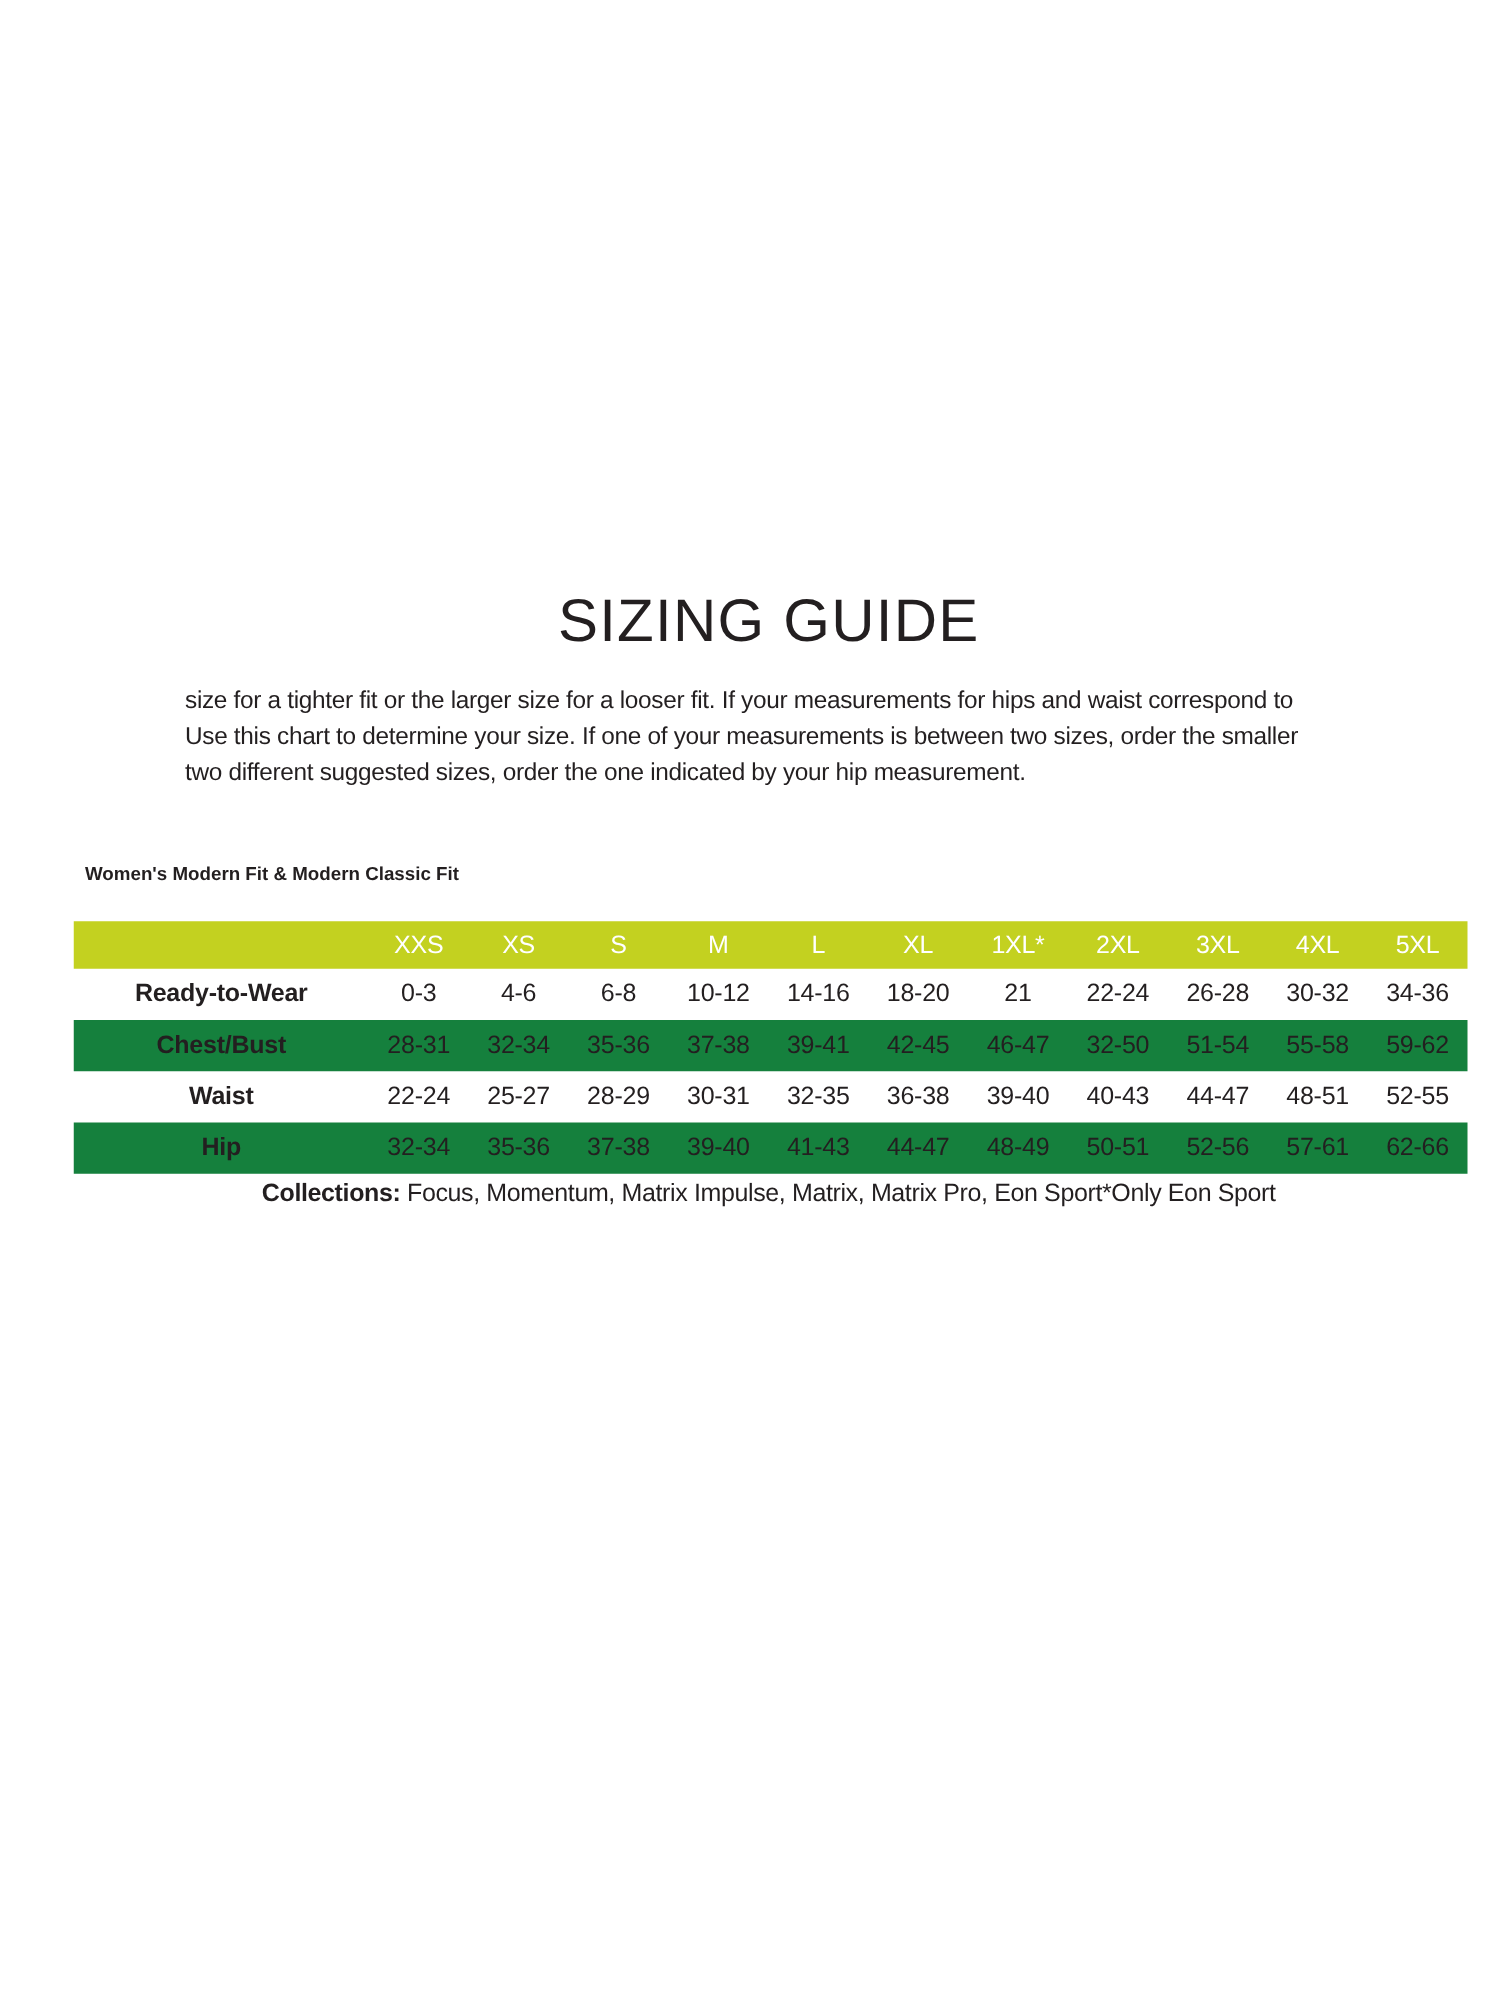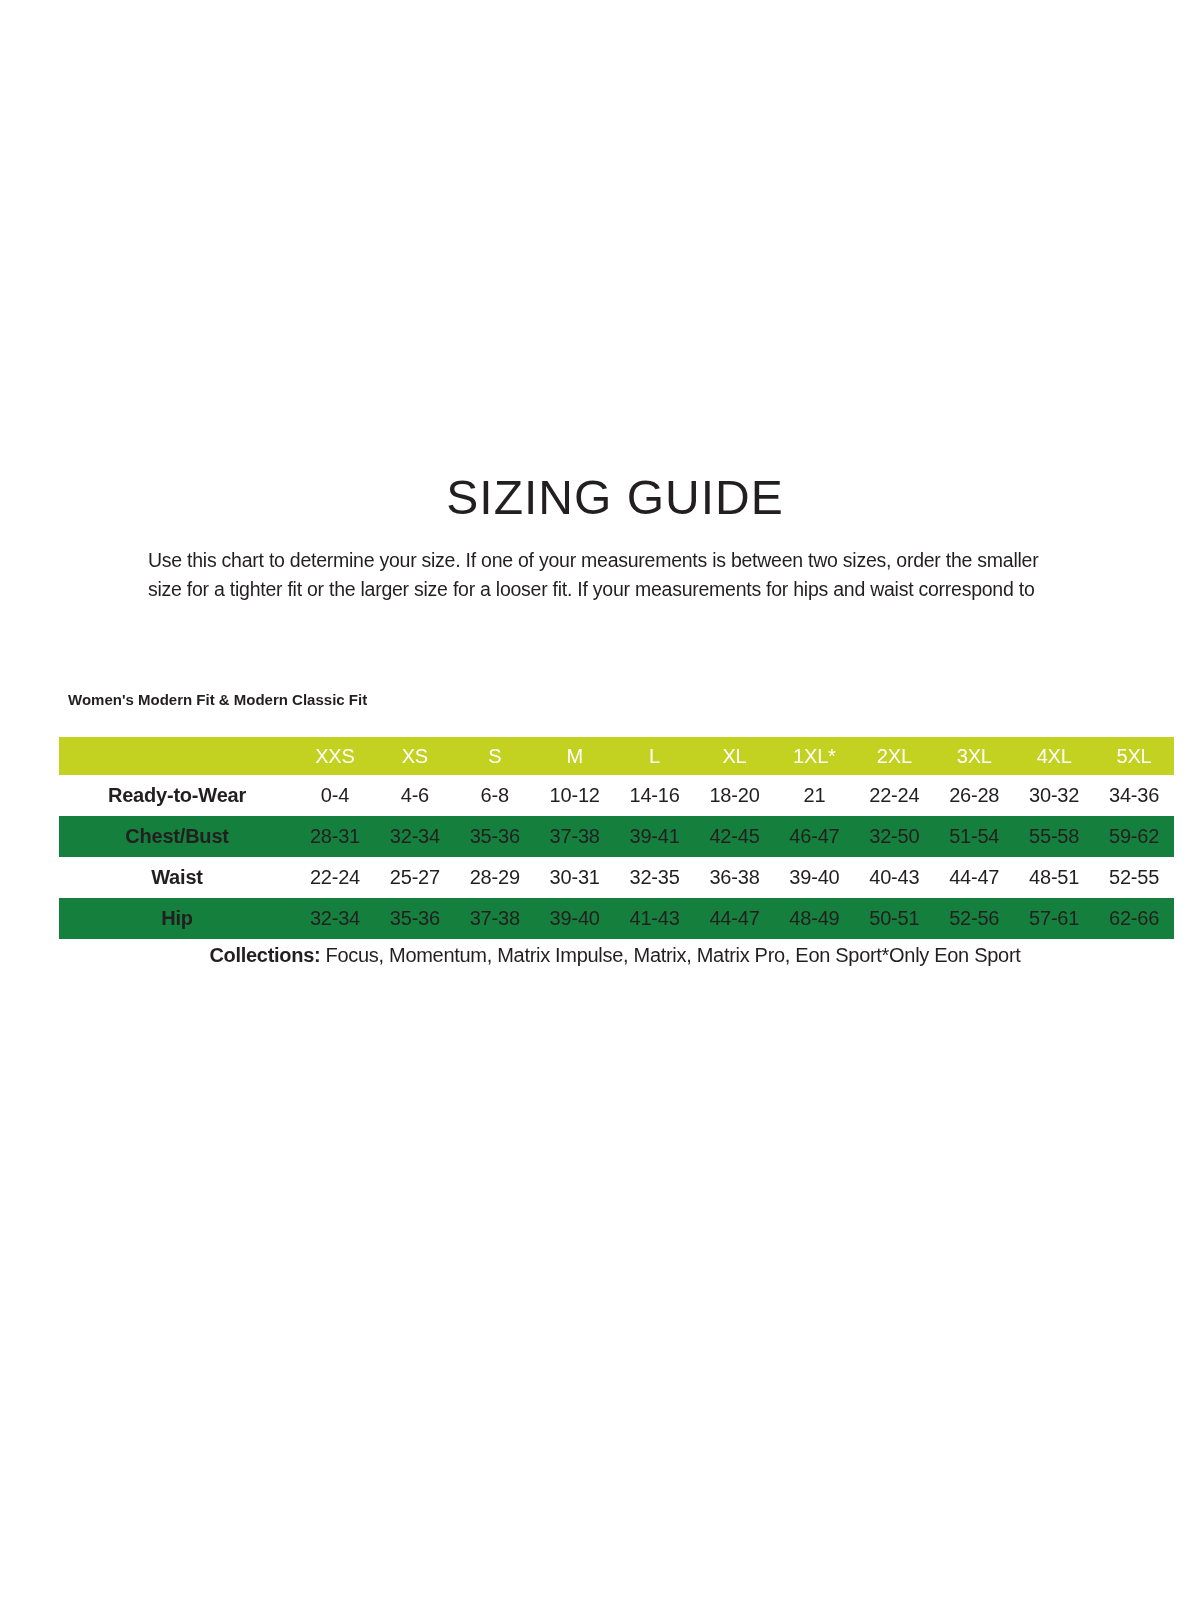--- a/index.html
+++ b/index.html
@@ -87,22 +87,23 @@
   .bold { font-weight: 700; }
 </style>
 </head>
 <body>
 
 <div class="page">
 
   <div class="title">SIZING GUIDE</div>
 
   <div class="intro">
+    <div class="intro-line">size for a tighter fit or the larger size for a looser fit. If your measurements for hips and waist correspond to</div>
     <div class="intro-line">Use this chart to determine your size. If one of your measurements is between two sizes, order the smaller</div>
-    <div class="intro-line">size for a tighter fit or the larger size for a looser fit. If your measurements for hips and waist correspond to</div>
+    <div class="intro-line">two different suggested sizes, order the one indicated by your hip measurement.</div>
   </div>
 
   <h2 class="section-heading">Women's Modern Fit &amp; Modern Classic Fit</h2>
 
   <div class="size-table">
 
     <div class="t-row t-head">
       <div class="cell label-cell"></div>
       <div class="cell">XXS</div>
       <div class="cell">XS</div>
@@ -112,21 +113,21 @@
       <div class="cell">XL</div>
       <div class="cell">1XL*</div>
       <div class="cell">2XL</div>
       <div class="cell">3XL</div>
       <div class="cell">4XL</div>
       <div class="cell">5XL</div>
     </div>
 
     <div class="t-row">
       <div class="cell label-cell">Ready-to-Wear</div>
-      <div class="cell">0-4</div>
+      <div class="cell">0-3</div>
       <div class="cell">4-6</div>
       <div class="cell">6-8</div>
       <div class="cell">10-12</div>
       <div class="cell">14-16</div>
       <div class="cell">18-20</div>
       <div class="cell">21</div>
       <div class="cell">22-24</div>
       <div class="cell">26-28</div>
       <div class="cell">30-32</div>
       <div class="cell">34-36</div>

